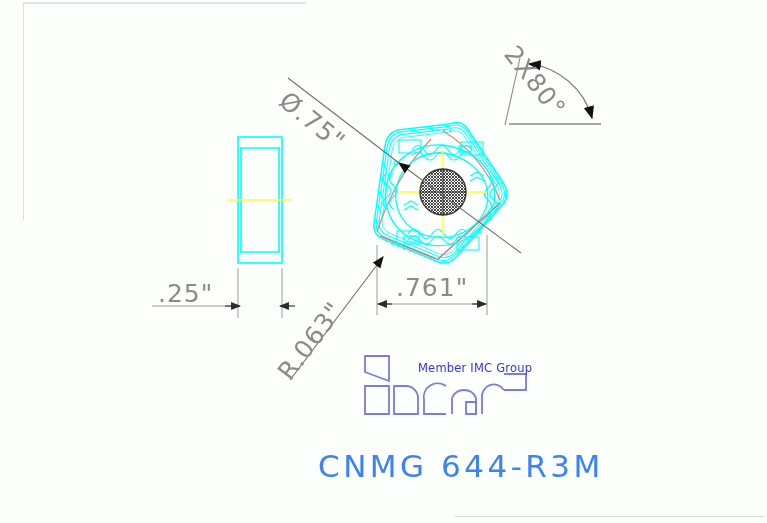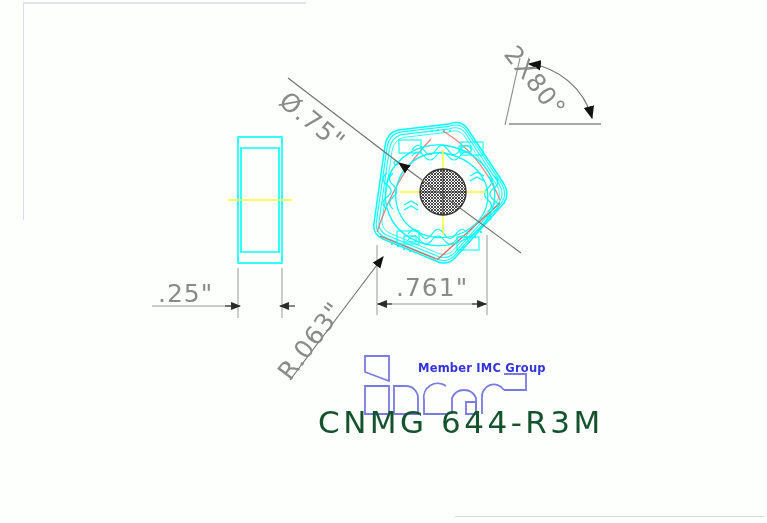--- a/index.html
+++ b/index.html
@@ -45,34 +45,34 @@
   .dim-text {
     position: absolute;
     color: #8a8a8a;
     font-family: "DejaVu Sans", sans-serif;
     white-space: nowrap;
     letter-spacing: 1px;
   }
   #part-number {
     position: absolute;
     left: 318px;
-    top: 404px;
+    top: 448px;
     font-family: "DejaVu Sans", sans-serif;
     font-size: 31px;
     letter-spacing: 3.5px;
-    color: #14532d;
+    color: #3b82f6;
     white-space: nowrap;
   }
   #imc-text {
     position: absolute;
     left: 418px;
     top: 361px;
     font-family: "DejaVu Sans", sans-serif;
     font-size: 11.5px;
-    font-weight: bold;
+    font-weight: normal;
     color: #3333dd;
     letter-spacing: 0.2px;
     white-space: nowrap;
   }
 </style>
 </head>
 <body>
 
 <div id="stage">
 

